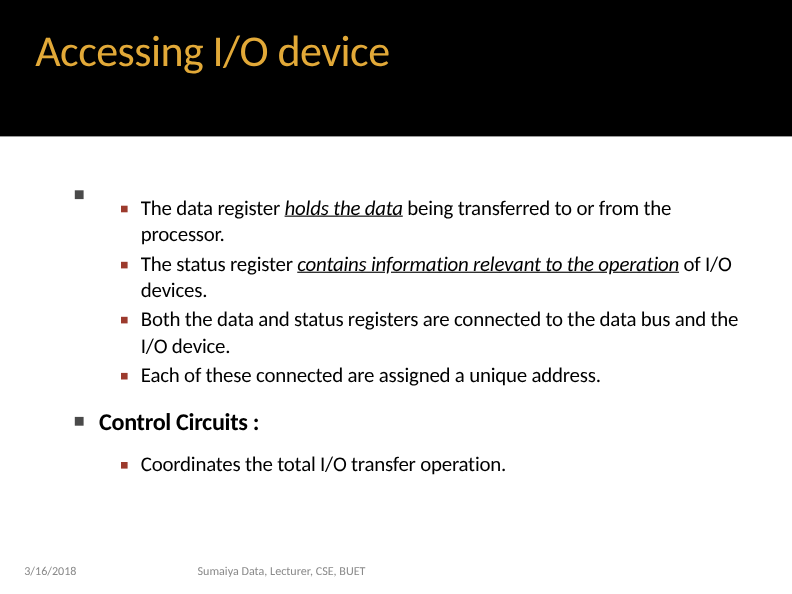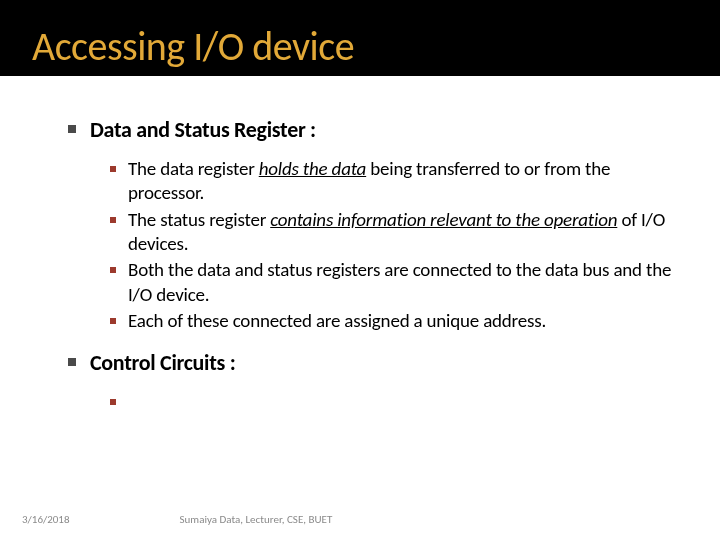--- a/index.html
+++ b/index.html
@@ -6,21 +6,21 @@
   body {
     width: 720px;
     height: 540px;
     background: #ffffff;
     font-family: "Calibri", "Segoe UI", sans-serif;
     overflow: hidden;
     position: relative;
   }
   .header {
     background: #000000;
-    height: 76px;
+    height: 124px;
     padding: 22px 32px 0 32px;
   }
   .title {
     color: #e2a938;
     font-size: 40px;
     font-weight: 400;
     letter-spacing: -0.5px;
   }
   .content {
     padding: 40px 40px 0 90px;
@@ -81,21 +81,20 @@
 <body>
 
 <div class="header">
   <div class="title">Accessing I/O device</div>
 </div>
 
 <div class="content">
 
   <div class="bullet-l1">
     <span class="bullet-l1-mark"></span>
-    <span class="bullet-l1-text">Data and Status Register :</span>
   </div>
   <div class="sub-list">
     <div class="bullet-l2">
       <span class="bullet-l2-mark"></span>
       <span> The data register </span><span class="u i">holds the data</span><span> being transferred to or from the processor.</span>
     </div>
     <div class="bullet-l2">
       <span class="bullet-l2-mark"></span>
       <span>The status register </span><span class="u i">contains information relevant to the operation</span><span> of I/O devices.</span>
     </div>
@@ -109,20 +108,21 @@
     </div>
   </div>
 
   <div class="bullet-l1">
     <span class="bullet-l1-mark"></span>
     <span class="bullet-l1-text">Control Circuits :</span>
   </div>
   <div class="sub-list">
     <div class="bullet-l2">
       <span class="bullet-l2-mark"></span>
+      <span>Coordinates the total I/O transfer operation.</span>
     </div>
   </div>
 
 </div>
 
 <div class="footer">
   <span>3/16/2018</span>
   <span class="footer-credit">Sumaiya Data, Lecturer, CSE, BUET</span>
   <span></span>
 </div>

